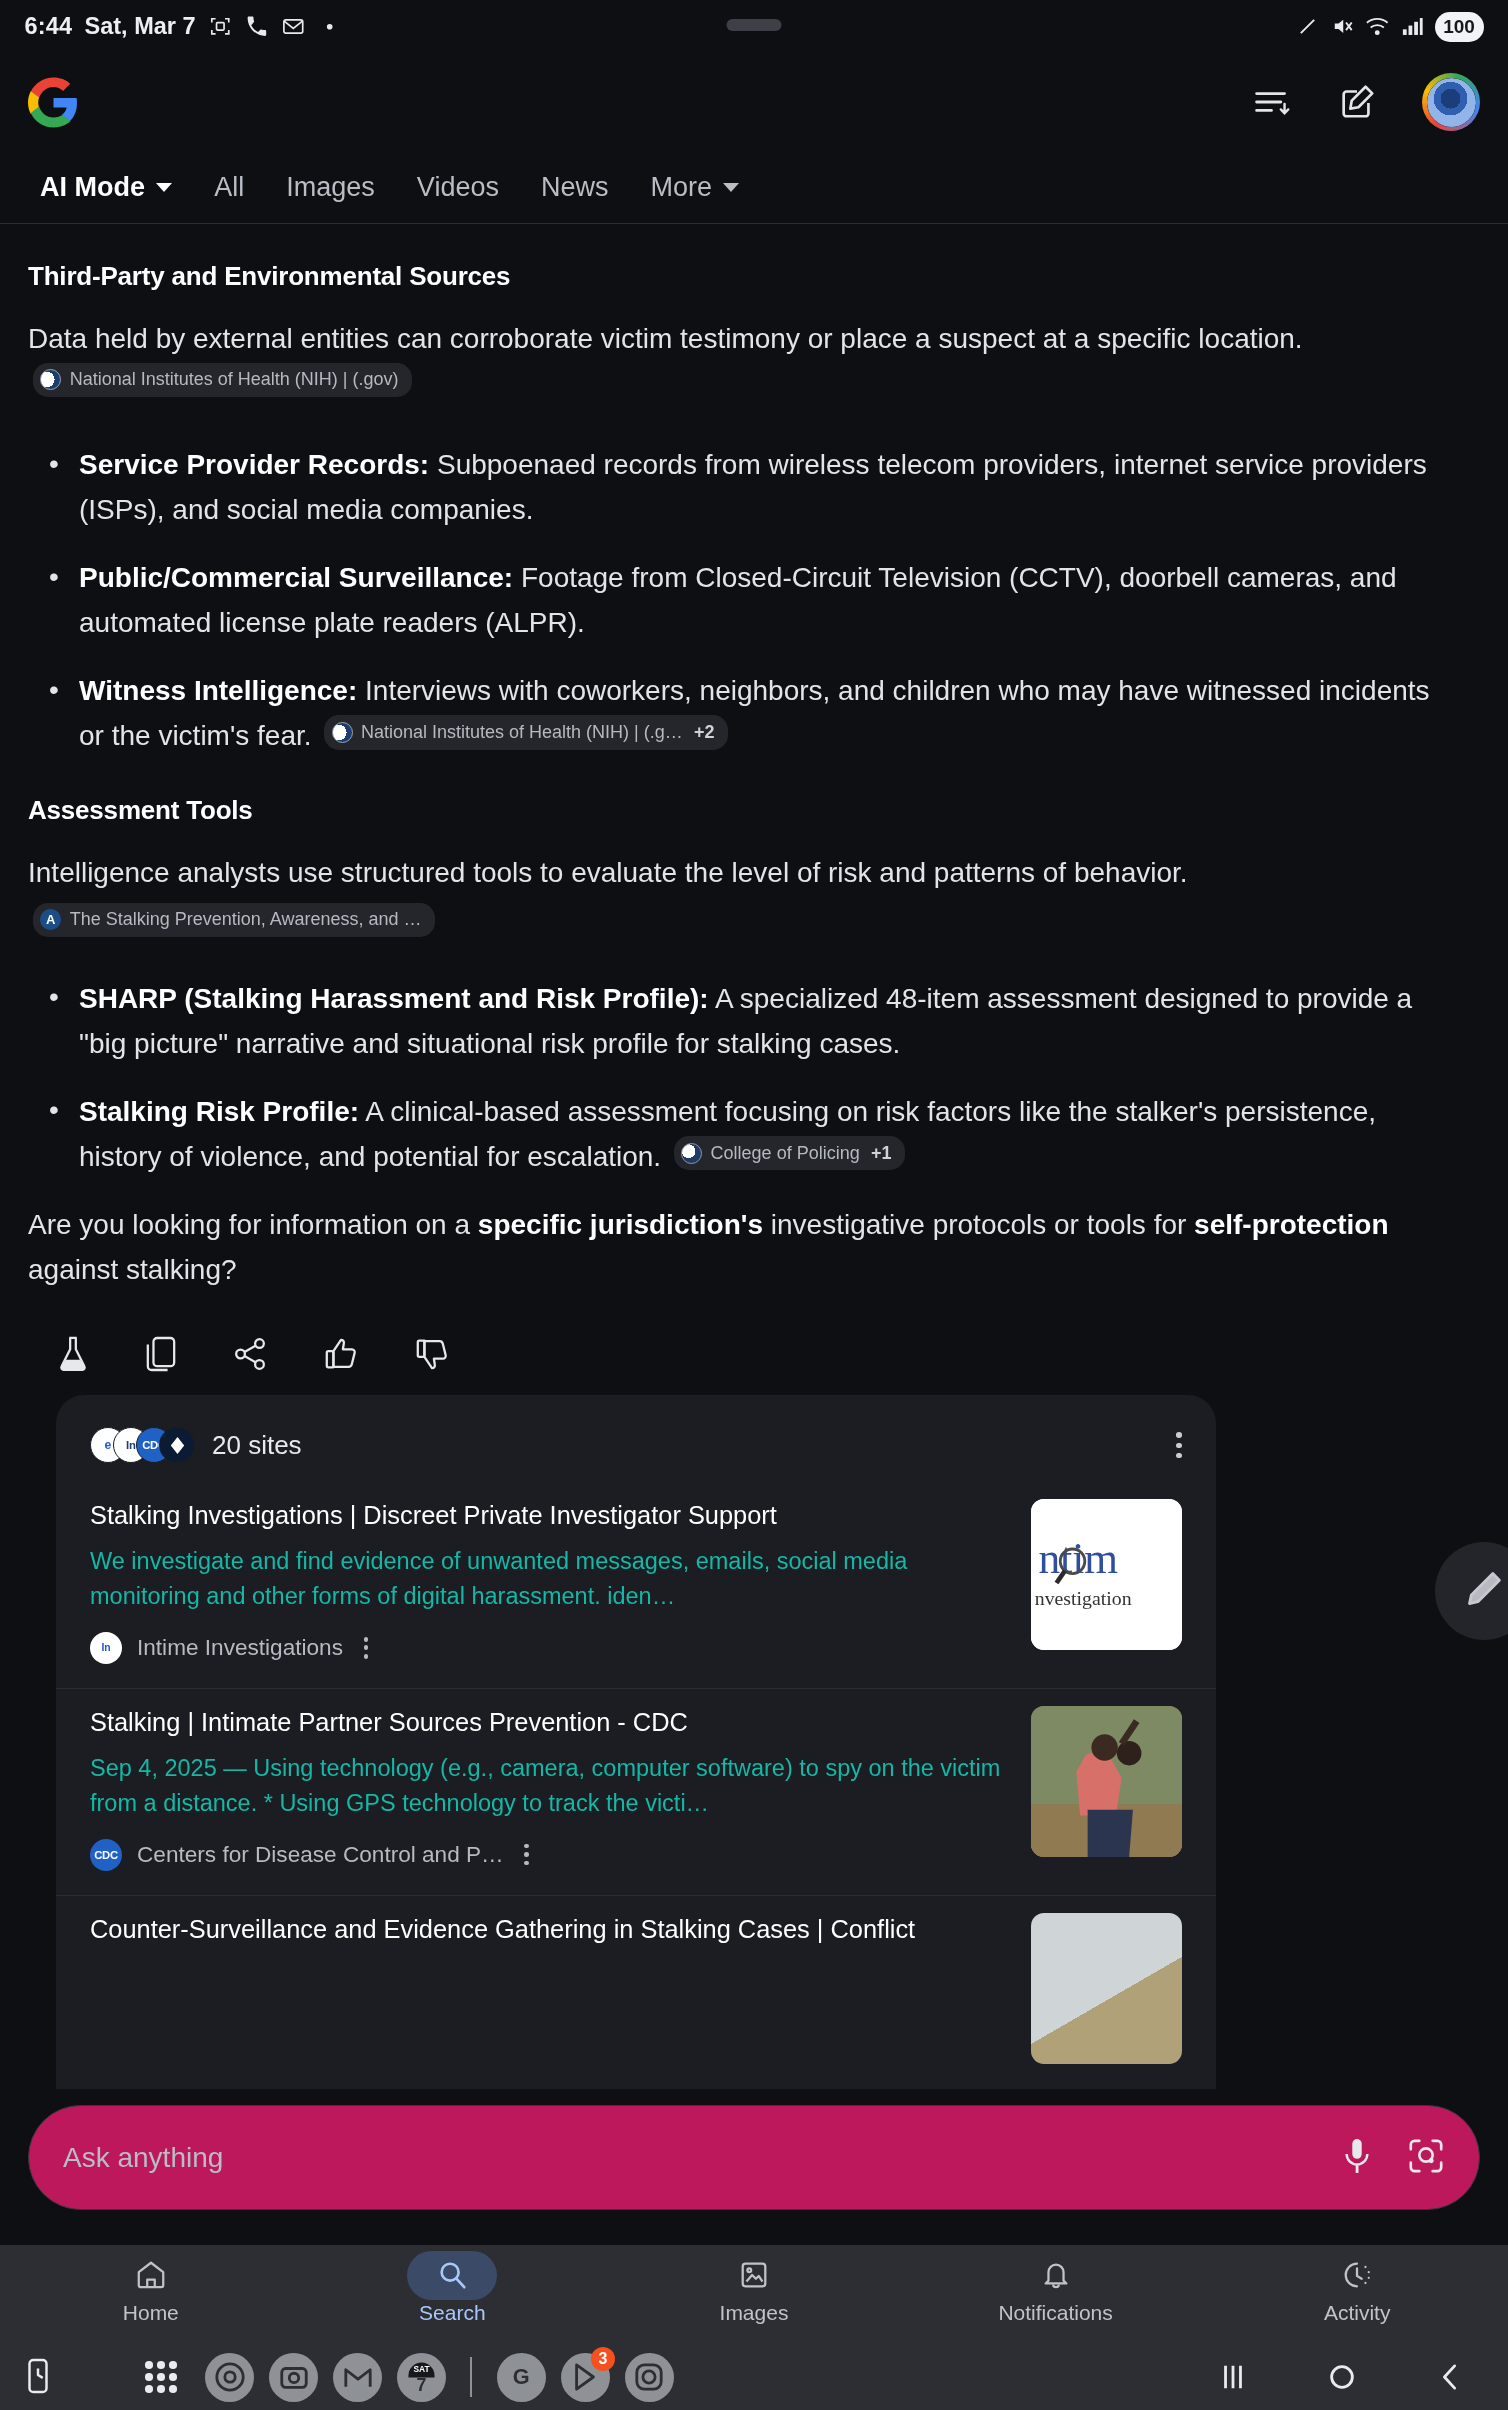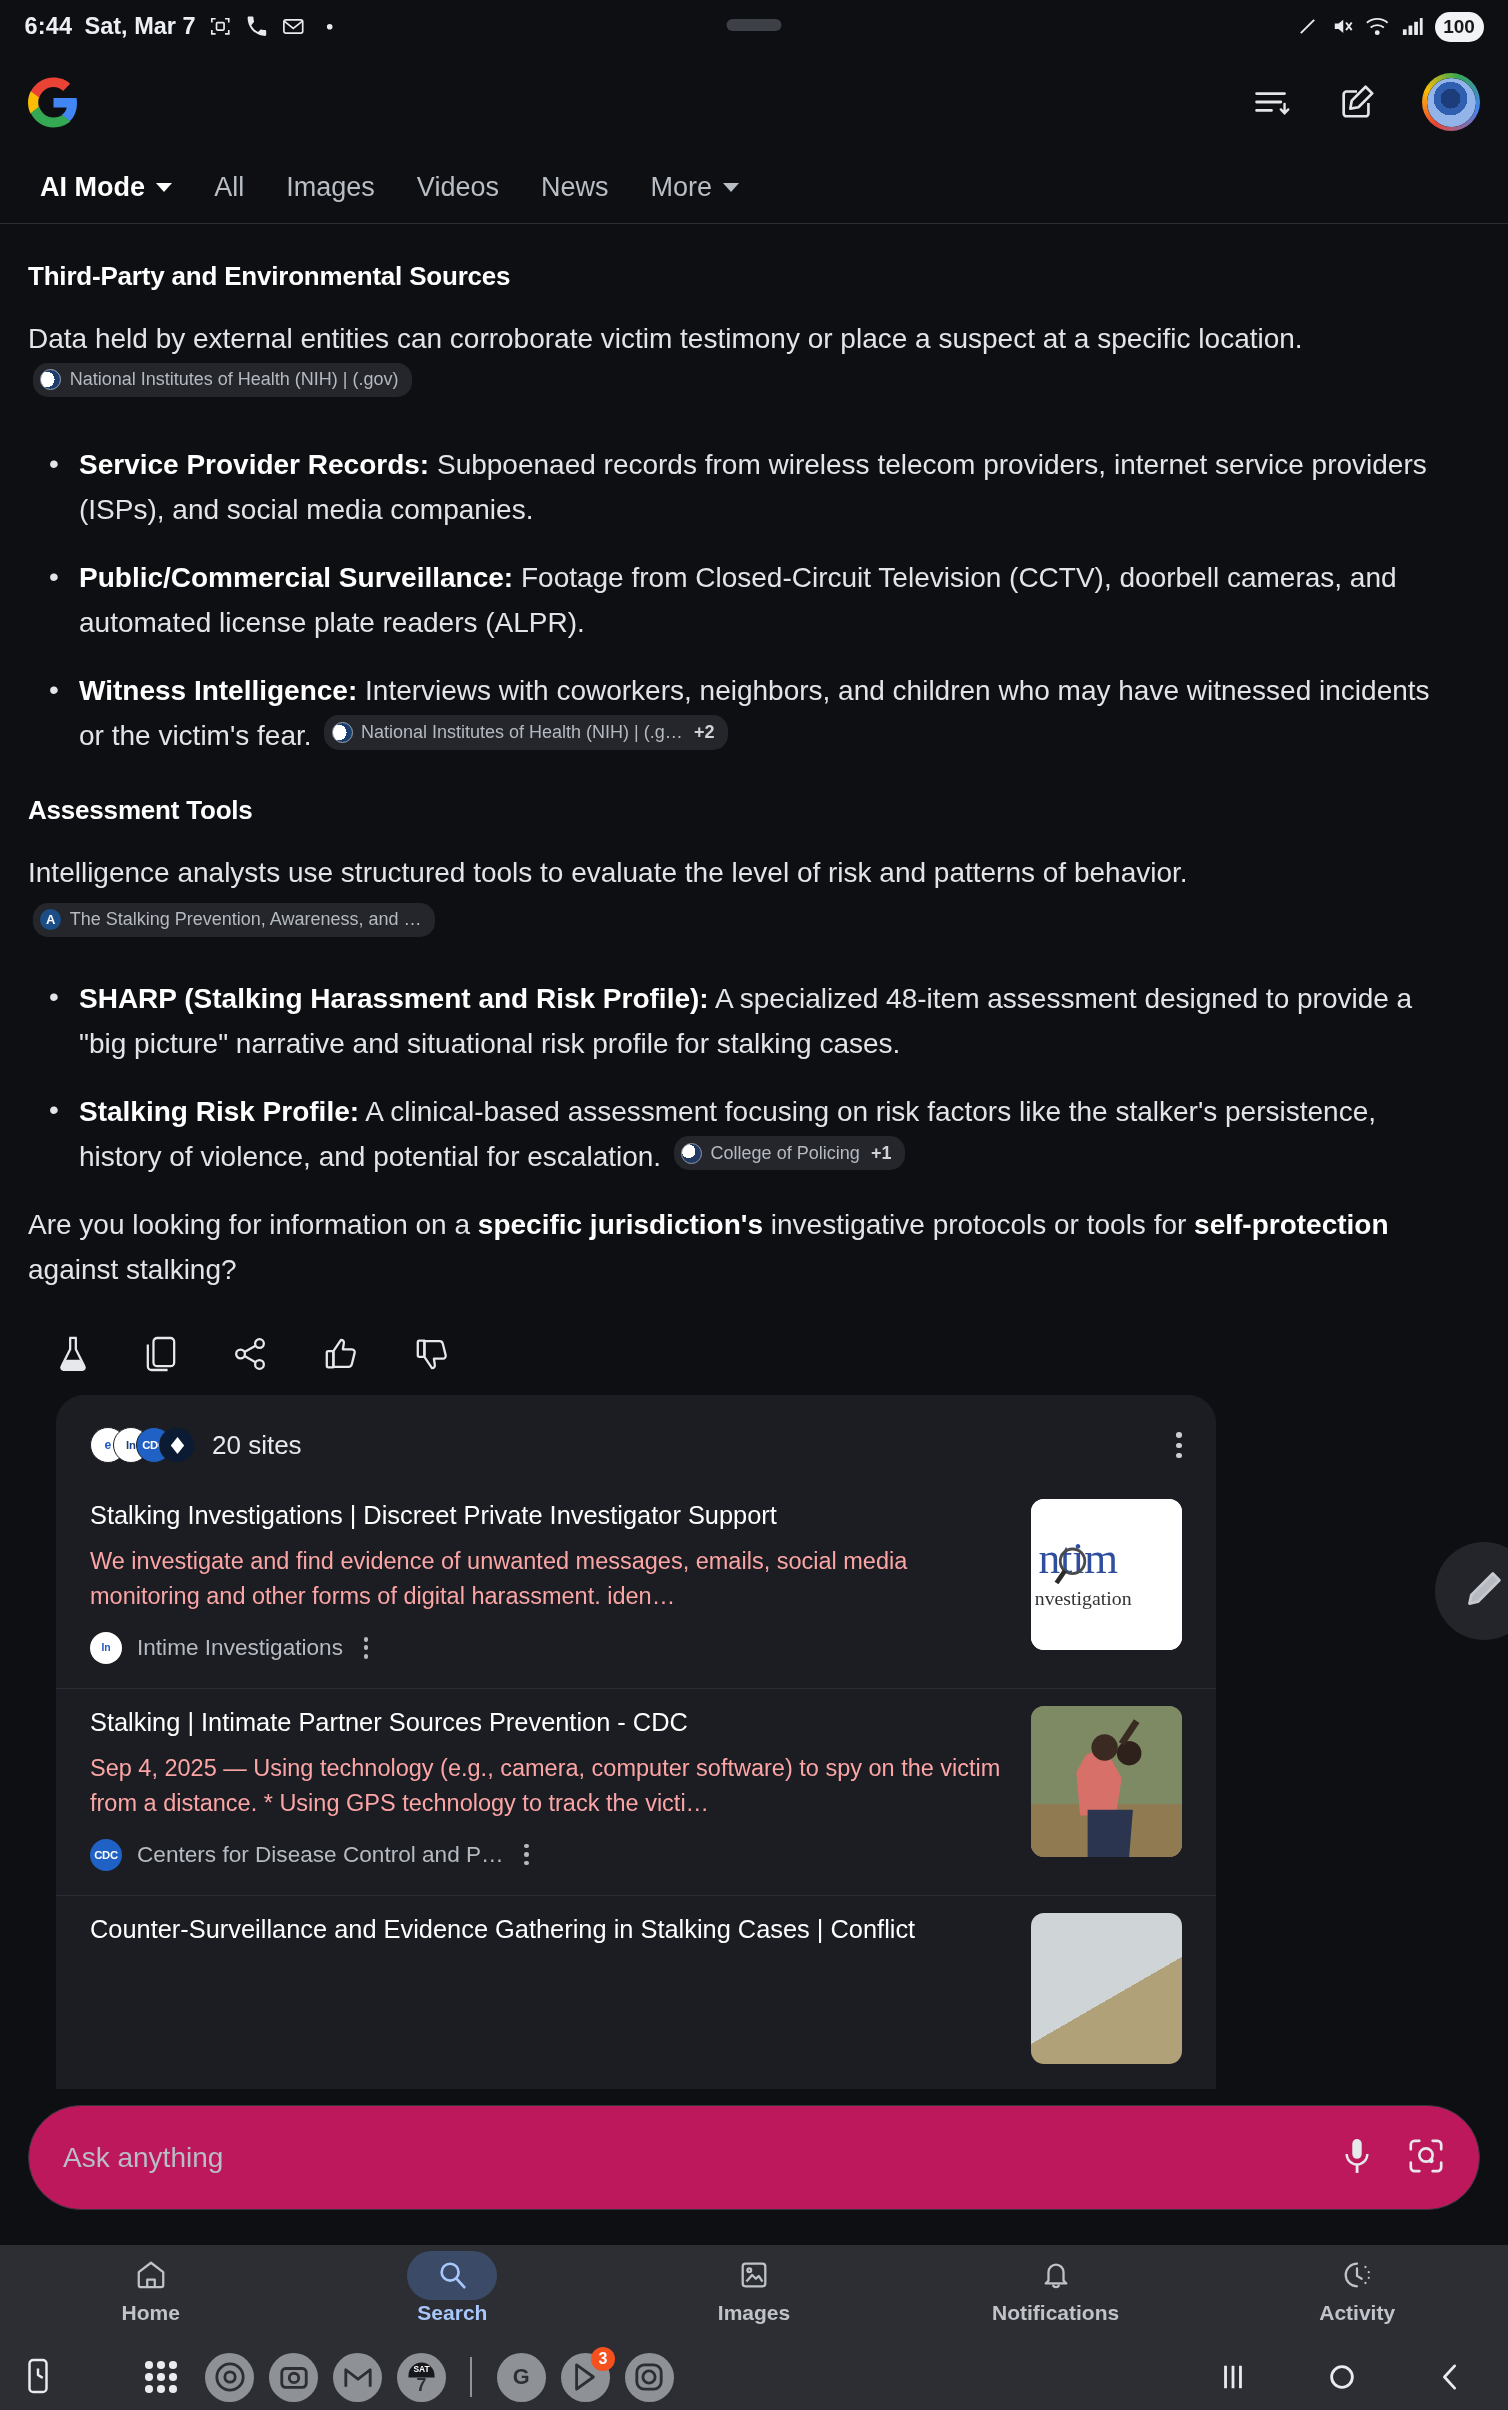--- a/index.html
+++ b/index.html
@@ -120,21 +120,21 @@
   .sf.s3 { background: #1f61c4; color: #ffffff; font-size: 11.3px; letter-spacing: -0.4px; }
   .sf.s4 { background: #0b1b33; color: #ffffff; }
   .sites-label { color: #e7e9ed; font-size: 26px; margin-left: 30px; }
   .kebab { margin-left: auto; color: #c9ccd2; display: flex; flex-direction: column; gap: 4.7px; }
   .kebab i { width: 5.6px; height: 5.6px; border-radius: 50%; background: currentColor; display: block; }
 
   .src-item { display: flex; padding: 17px 34px 24.5px 34px; border-top: 0.9px solid #2a2d34; }
   .src-item.first { border-top: none; }
   .src-main { flex: 1; padding-right: 24.5px; }
   .src-title { color: #ffffff; font-size: 25.4px; line-height: 1.32; font-weight: 400; }
-  .src-snip { color: #fca5a5; font-size: 23.5px; line-height: 1.5; margin-top: 11.3px; }
+  .src-snip { color: #14b8a6; font-size: 23.5px; line-height: 1.5; margin-top: 11.3px; }
   .src-foot { display: flex; align-items: center; gap: 15px; margin-top: 17px; }
   .src-fav {
     width: 32px; height: 32px; border-radius: 50%; flex: none;
     display: flex; align-items: center; justify-content: center; font-size: 11.3px; font-weight: 700;
   }
   .src-fav.intime { background: #ffffff; color: #2158c9; font-size: 10.4px; }
   .src-fav.cdc { background: #1f61c4; color: #ffffff; font-size: 11.3px; letter-spacing: -0.4px; }
   .src-site { color: #b6bac1; font-size: 22.6px; }
   .src-kebab { display: flex; flex-direction: column; gap: 3.8px; color: #b6bac1; margin-left: 5.6px; }
   .src-kebab i { width: 4.7px; height: 4.7px; border-radius: 50%; background: currentColor; display: block; }
@@ -155,21 +155,21 @@
     position: absolute; left: 28px; right: 28px; top: 2105px;
     height: 105px; background: #be185d; border: 0.9px solid #34373e;
     border-radius: 53px; display: flex; align-items: center; padding: 0 34px;
   }
   .sb-ph { color: #b9bdc5; font-size: 28px; }
   .sb-acts { margin-left: auto; display: flex; align-items: center; gap: 34px; color: #e6e8ec; }
 
   
   .botnav {
     position: absolute; left: 0; right: 0; top: 2245px; height: 98px;
-    background: #2c2e33; display: flex; align-items: flex-start; padding-top: 5.6px; font-weight: bold;
+    background: #2c2e33; display: flex; align-items: flex-start; padding-top: 5.6px;
   }
   .bn { flex: 1; display: flex; flex-direction: column; align-items: center; gap: 1.9px; }
   .bn-ico {
     width: 90px; height: 49px; border-radius: 24.5px; display: flex;
     align-items: center; justify-content: center; color: #bfc3c9;
   }
   .bn.active .bn-ico { background: #3b4a67; color: #a8c7fa; }
   .bn-lb { color: #c0c4ca; font-size: 21px; }
   .bn.active .bn-lb { color: #a8c7fa; }
 

